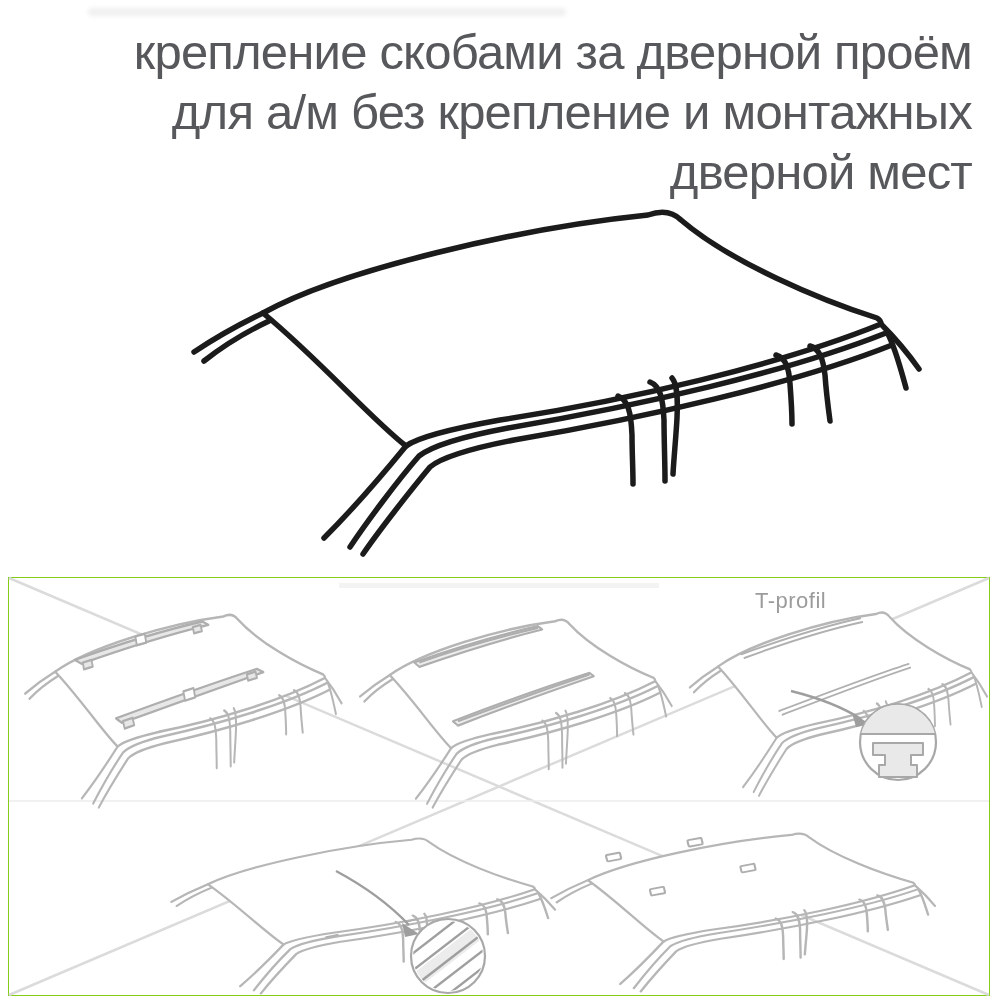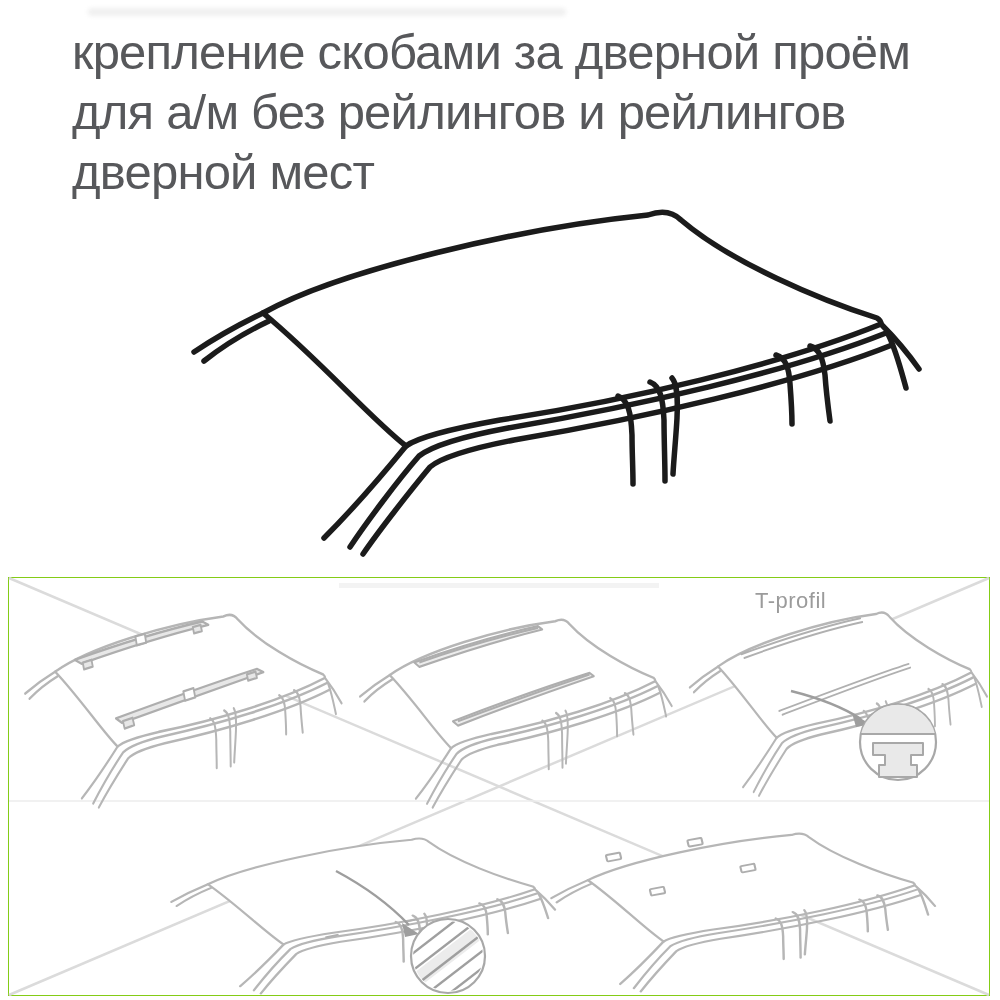--- a/index.html
+++ b/index.html
@@ -3,21 +3,21 @@
 <meta charset="utf-8">
 <style>
   html,body{margin:0;padding:0;background:#ffffff;}
   .stage{position:relative;width:1000px;height:1000px;background:#ffffff;overflow:hidden;
          font-family:"Liberation Sans", sans-serif;}
   .top-smudge{position:absolute;left:88px;top:8px;width:478px;height:8px;
               background:#f0f0f0;filter:blur(2px);border-radius:4px;}
   .heading{position:absolute;left:72px;top:22px;width:900px;
            font-size:49px;line-height:60px;letter-spacing:-0.8px;
            color:#57585b;font-weight:400;}
-  .heading .hline{display:block;white-space:nowrap;}
+  .heading .hline{display:block;white-space:nowrap;text-align:right;}
   .main-art{position:absolute;left:180px;top:200px;width:756px;height:364px;}
   .panel{position:absolute;left:8px;top:577px;width:980px;height:417px;
          border:1px solid #84cc16;background:#ffffff;}
   .panel .layer{position:absolute;left:0;top:0;}
   .tprofil{position:absolute;left:746px;top:10px;font-size:22px;color:#9b9b9b;
            letter-spacing:0.5px;}
   .d1{position:absolute;left:10px;top:30px;width:330px;height:205px;}
   .d2{position:absolute;left:345px;top:35px;width:325px;height:200px;}
   .d3{position:absolute;left:675px;top:28px;width:310px;height:195px;}
   .d4{position:absolute;left:155px;top:255px;width:400px;height:165px;}
@@ -58,21 +58,21 @@
         <path fill="none" d="M 701,124 C 713,136 727,152 739,169"></path>
         <path fill="none" d="M 708,134 C 716,150 721,170 726,188"></path>
       </g>
     </defs>
   </svg>
 
   <div class="top-smudge"></div>
 
   <div class="heading">
     <span class="hline">крепление скобами за дверной проём</span>
-    <span class="hline">для а/м без рейлингов и рейлингов</span>
+    <span class="hline">для а/м без крепление и монтажных</span>
     <span class="hline">дверной мест</span>
   </div>
 
   <svg class="main-art" viewBox="0 0 756 364" preserveAspectRatio="none">
     <use href="#roof-base" xlink:href="#roof-base" stroke="#1b1b1b" stroke-width="5.5" stroke-linecap="round" stroke-linejoin="round"></use>
   </svg>
 
   <div class="panel">
 
     <svg class="layer" width="980" height="417" viewBox="0 0 980 417">

